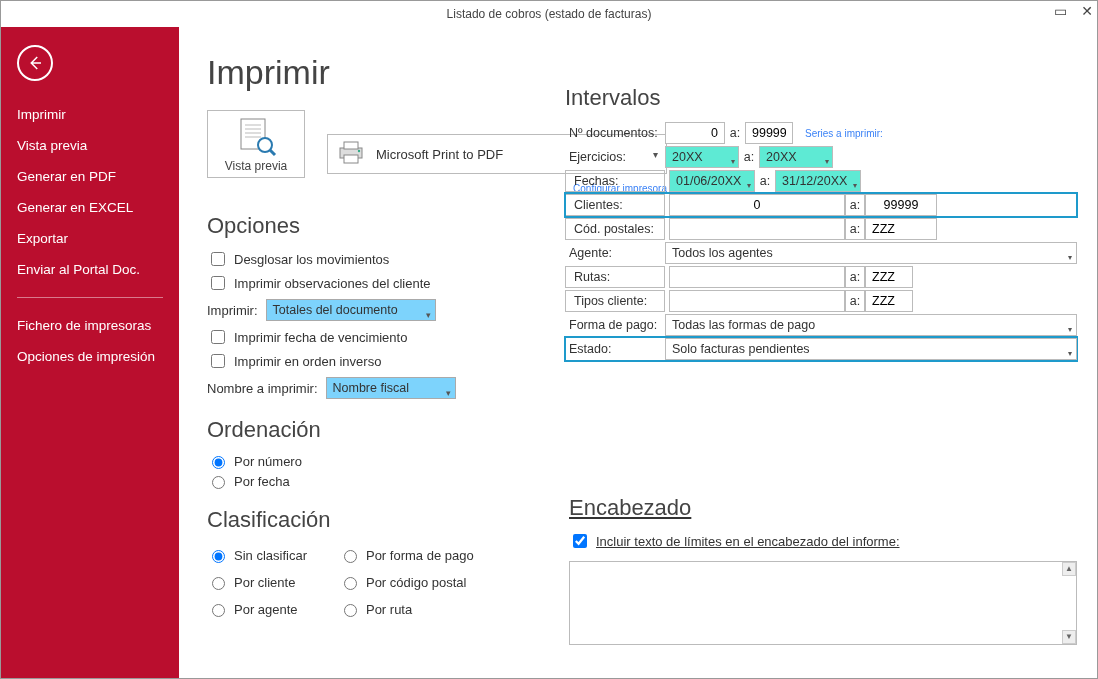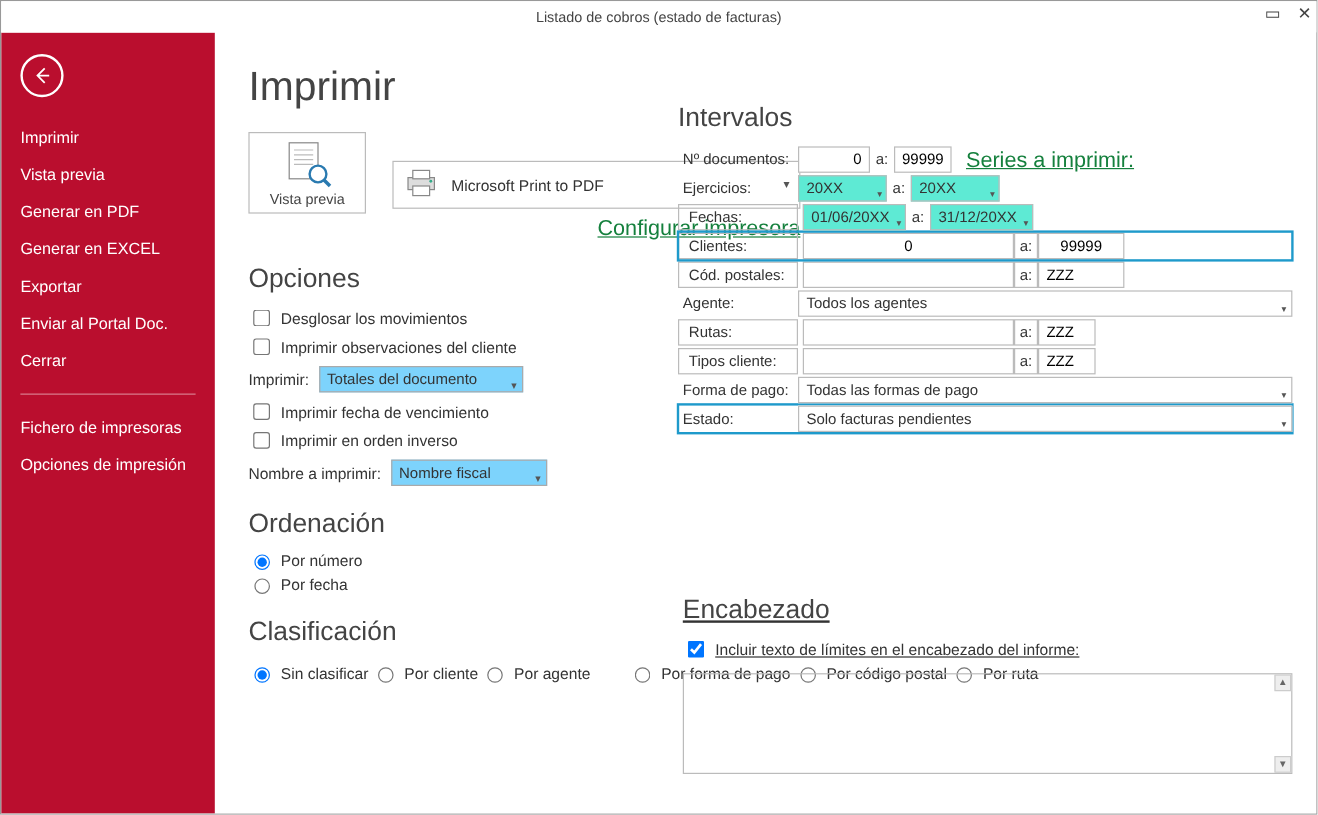--- a/index.html
+++ b/index.html
@@ -19,32 +19,32 @@
   .top-row{display:flex; align-items:flex-start; gap:22px;}
   .preview-box{border:1px solid #bbb; padding:6px 10px 4px 10px; width:98px; text-align:center; cursor:pointer;}
   .preview-box .doc-icon{width:46px;height:40px;margin:0 auto 2px auto;position:relative;}
   .doc-icon svg{width:46px;height:40px;}
   .preview-box .cap{font-size:12px; color:#444;}
   .printer-box{border:1px solid #bbb; height:40px; min-width:210px; display:flex; align-items:center; padding:0 8px; gap:10px; margin-top:24px; cursor:pointer;}
   .printer-box .pricon svg{width:30px;height:26px;}
   .printer-box .txt{flex:1; font-size:13px;}
   .printer-box .caret{font-size:10px;color:#555;}
   .conf-link{margin-top:6px; text-align:right; width:340px;}
-  .conf-link a,.link-u{color:#15803d; text-decoration:underline; cursor:pointer; font-size:18px;}
+  .conf-link a,.link-u{color:#3b82f6; cursor:pointer; font-size:10px;}
   h2.sec{font-size:22px;font-weight:400;color:#444;margin:18px 0 10px 0;}
   .cb-row{display:flex; align-items:center; gap:6px; margin:4px 0; font-size:13px;}
   .cb-row input[type=checkbox]{width:14px;height:14px;}
   .sel-row{display:flex; align-items:center; gap:8px; margin:6px 0;}
   .sel-row label{font-size:13px;}
   .select{border:1px solid #aaa; height:22px; line-height:20px; padding:0 18px 0 6px; position:relative; background:#7dd3fc; min-width:150px; font-size:12.5px; cursor:pointer;}
   .select .caret{position:absolute;right:4px;top:5px;font-size:9px;color:#555;}
   .radio-row{display:flex;align-items:center; gap:6px; margin:4px 0;}
   .radio-row input{width:13px;height:13px;}
   .cols{display:flex; gap:32px;}
-  .cols .col{display:flex; flex-direction:row; gap:3px;}
+  .cols .col{display:flex; flex-direction:column; gap:3px;}
   .right-col{position:absolute; left:564px; top:84px; right:20px;}
   .iv-table{margin-top:10px;}
   .iv-row{display:flex; align-items:center; height:24px; margin:0;}
   .iv-row.high{outline:2px solid #1e9acb; outline-offset:-1px;}
   .iv-lab{width:100px; font-size:12.5px; padding-left:4px;}
   .iv-lab.boxed{border:1px solid #bbb;height:22px;line-height:20px;margin-right:4px;padding-left:8px;}
   .iv-input{border:1px solid #bbb; height:22px; font-size:12.5px; padding:0 6px; background:#fff;}
   .iv-a{width:20px;text-align:center;font-size:12.5px;}
   .iv-a.boxed{border:1px solid #bbb;height:22px;line-height:20px;}
   .iv-sel{border:1px solid #bbb;height:22px;line-height:20px;padding:0 16px 0 6px;position:relative;font-size:12.5px;background:#5eead4;cursor:pointer;}
@@ -75,21 +75,20 @@
         <svg viewBox="0 0 24 24">
             <path d="M15 4 L7 12 L15 20 M7 12 H20"></path>
           </svg>
       </div>
       <div class="item">Imprimir</div>
       <div class="item">Vista previa</div>
       <div class="item">Generar en PDF</div>
       <div class="item">Generar en EXCEL</div>
       <div class="item">Exportar</div>
       <div class="item">Enviar al Portal Doc.</div>
-      <div class="item">Cerrar</div>
       <div class="sep"></div>
       <div class="item">Fichero de impresoras</div>
       <div class="item">Opciones de impresión</div>
     </div>
 
     <div class="content">
       <h1 class="page-title">Imprimir</h1>
 
       <div class="top-row">
         <div class="preview-box">

